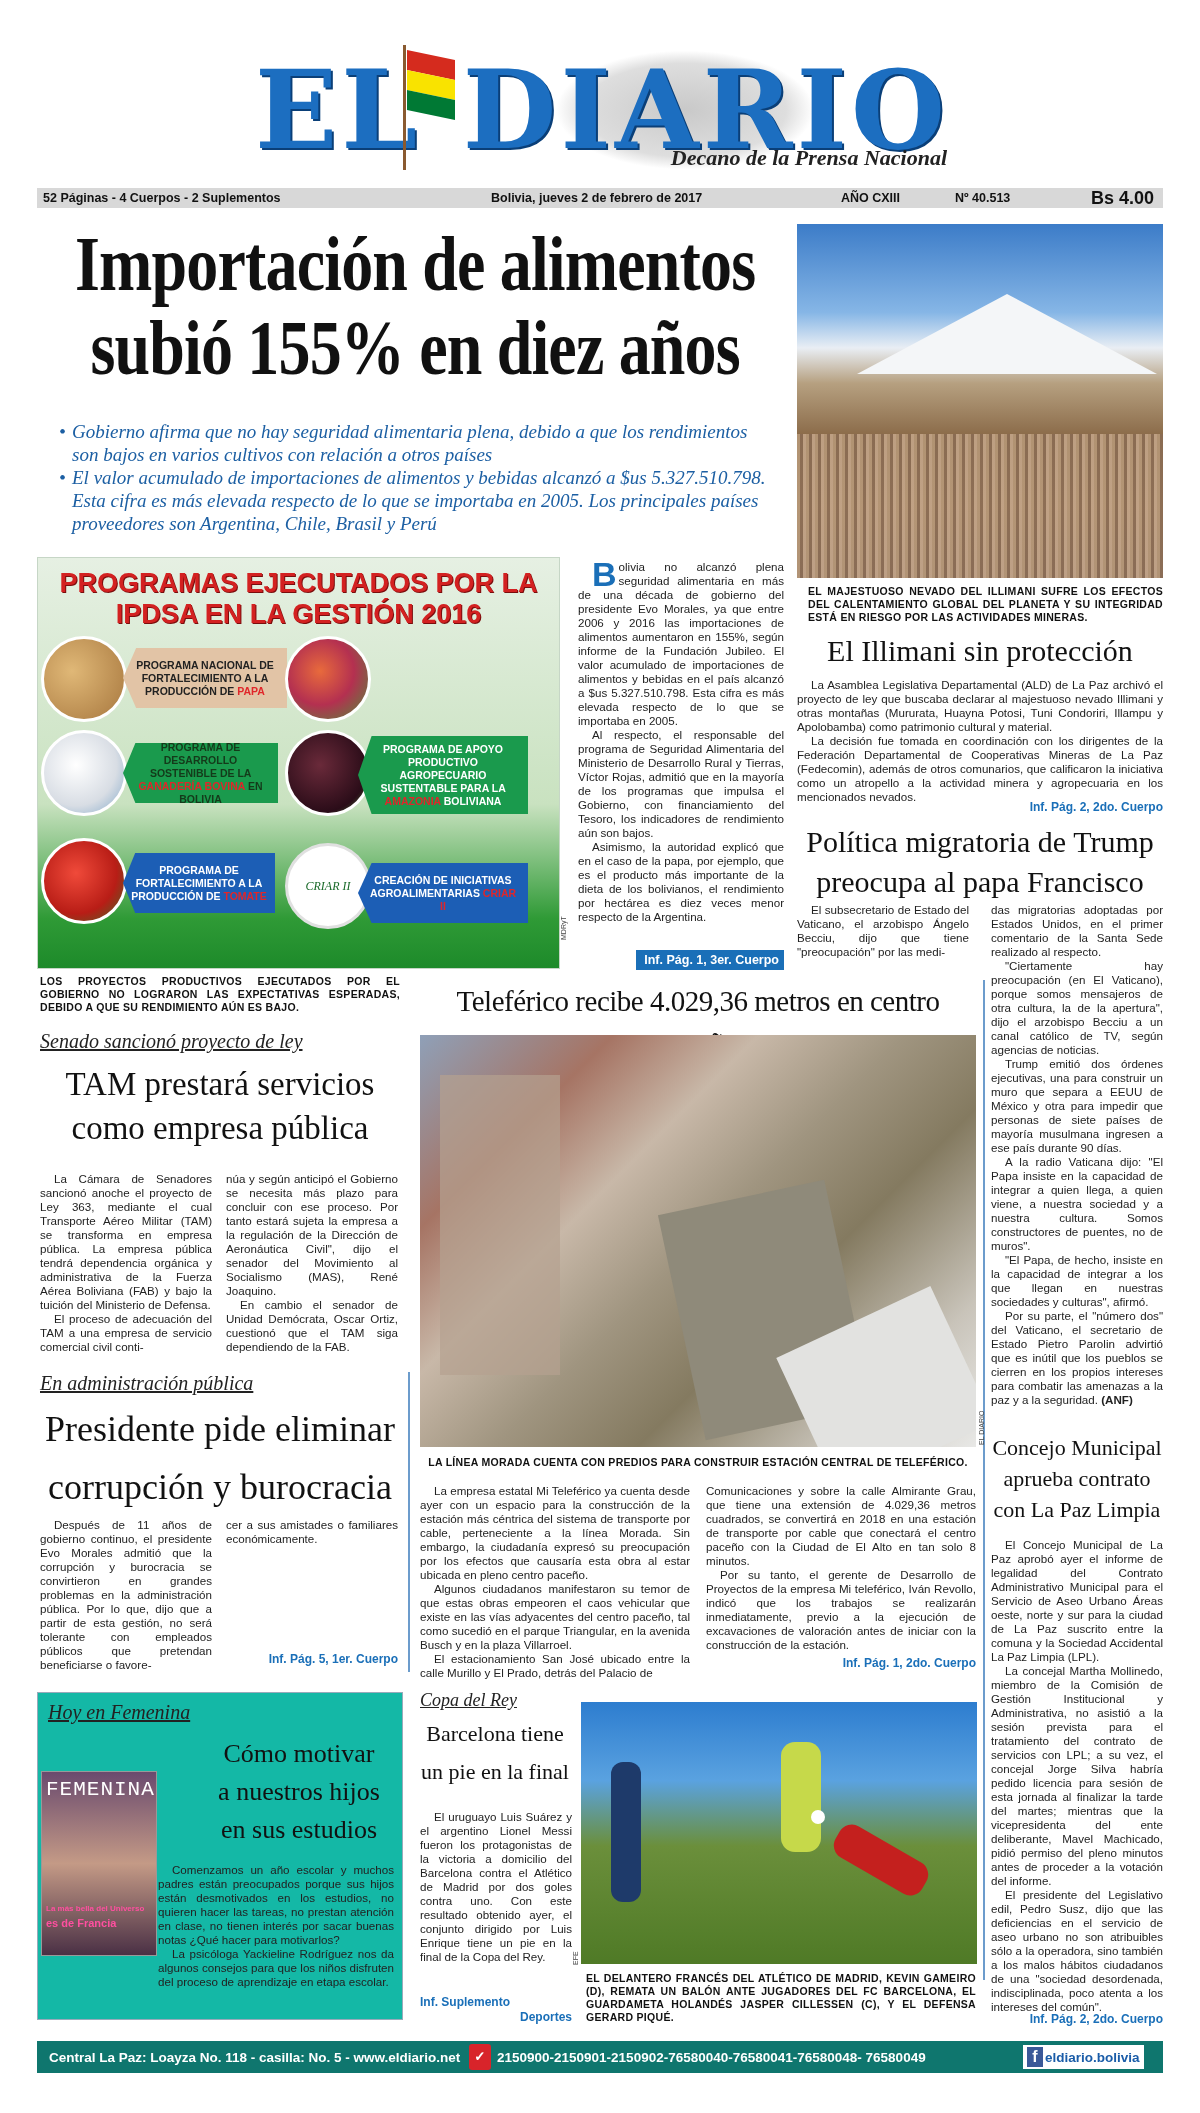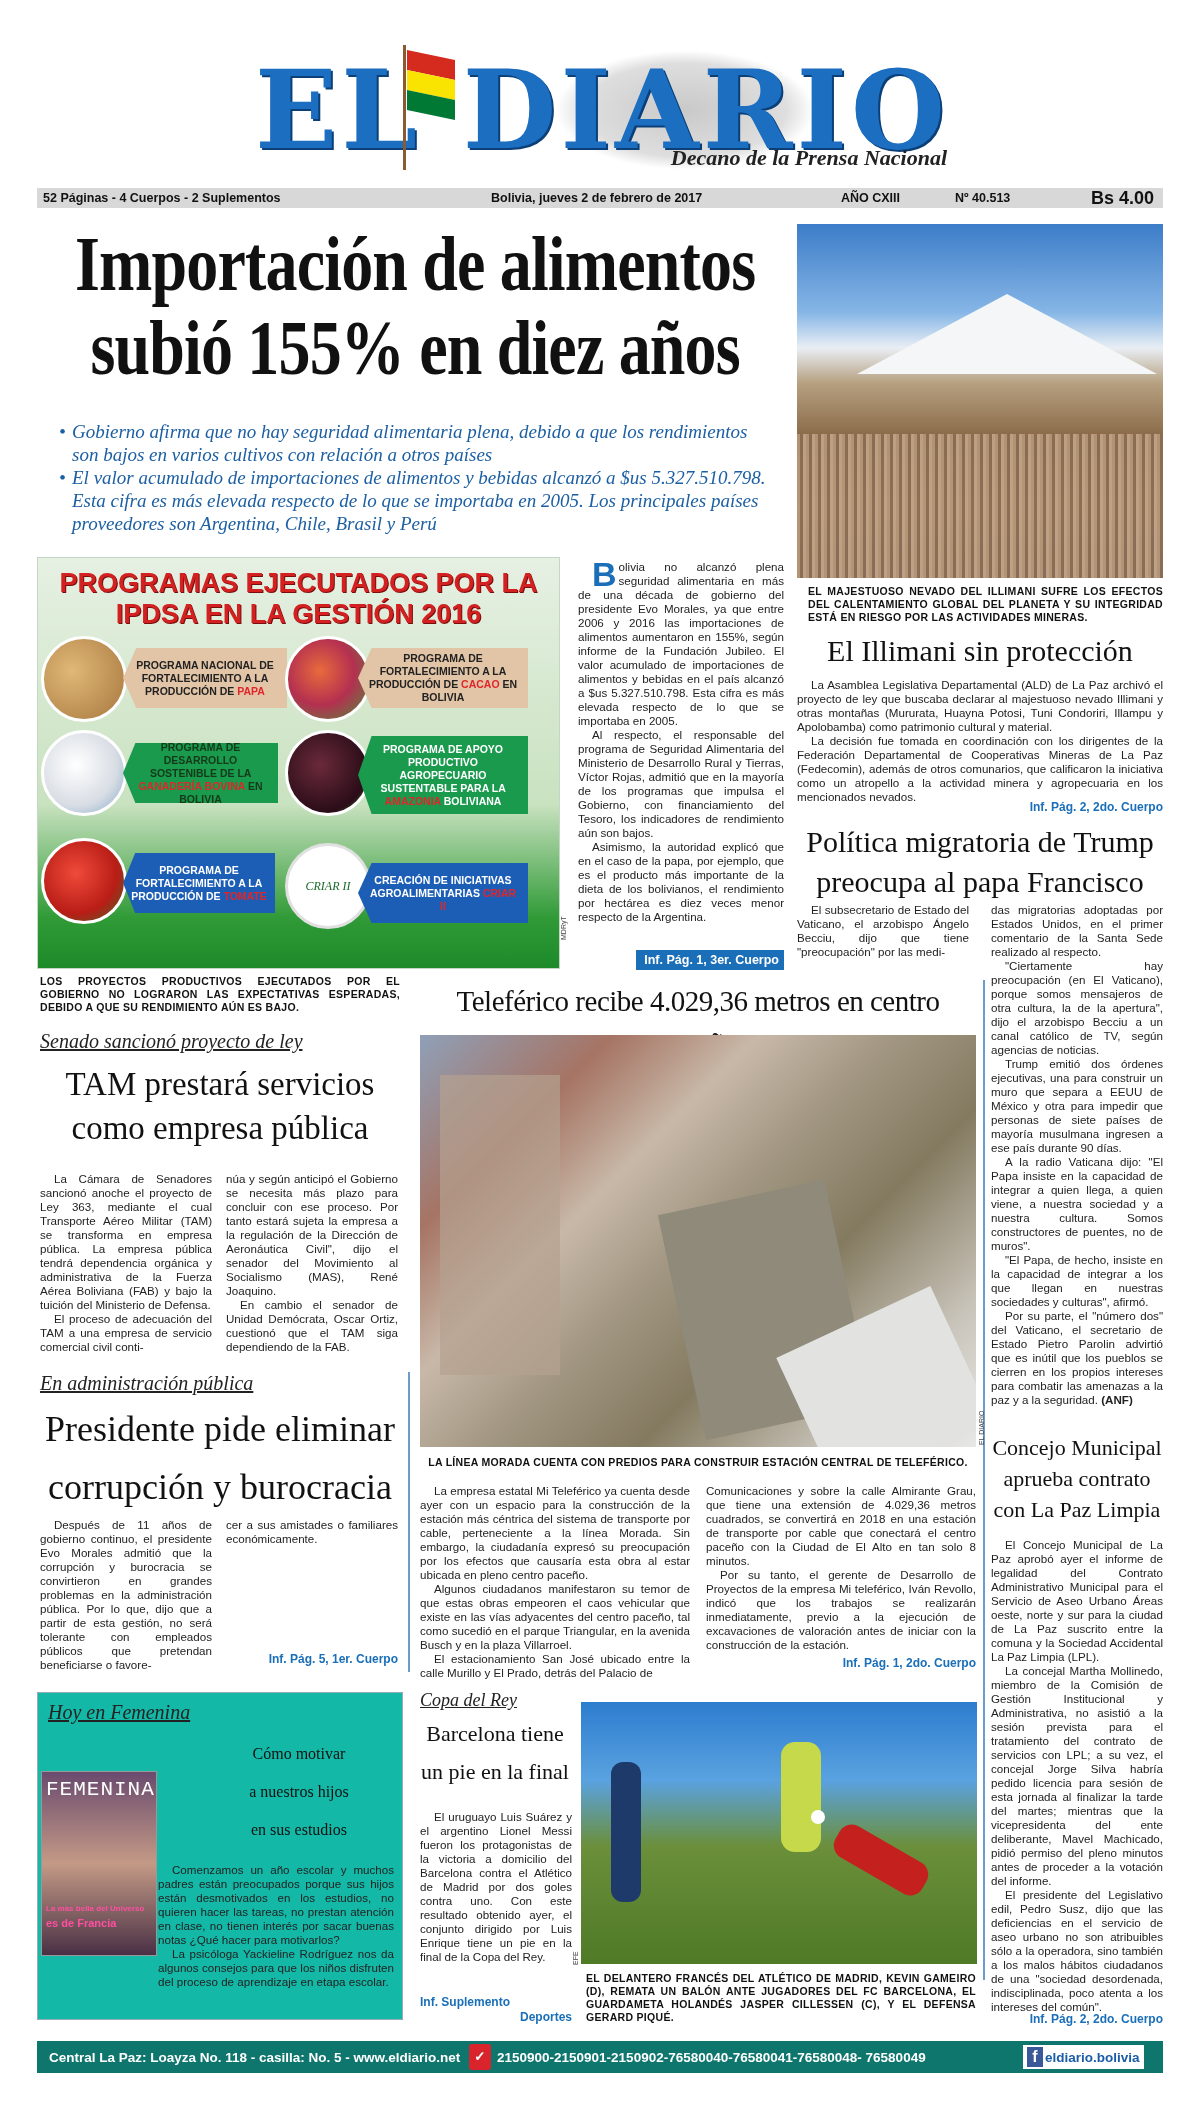--- a/index.html
+++ b/index.html
@@ -77,23 +77,20 @@
   <div class="abs info">
     <div class="info-title">
       <div>PROGRAMAS EJECUTADOS POR LA</div>
       <div>IPDSA EN LA GESTIÓN 2016</div>
     </div>
     <div class="circ" style="left:3px;top:78px;background:radial-gradient(circle at 35% 40%,#e0b877,#a7773e)"></div>
     <div class="prog tan" style="left:85px;top:90px;width:164px">
       <span><span>PROGRAMA NACIONAL DE FORTALECIMIENTO A LA PRODUCCIÓN DE</span> <span class="red">PAPA</span></span>
     </div>
     <div class="circ" style="left:247px;top:78px;background:radial-gradient(circle at 40% 40%,#e86a3c,#b43050 50%,#4f8e3a)"></div>
-    <div class="prog tan" style="left:320px;top:90px;width:170px">
-      <span><span>PROGRAMA DE FORTALECIMIENTO A LA PRODUCCIÓN DE</span> <span class="red">CACAO</span> <span>EN BOLIVIA</span></span>
-    </div>
     <div class="circ" style="left:3px;top:172px;background:radial-gradient(circle at 40% 40%,#fff,#d8dde4 60%,#7fa6c8)"></div>
     <div class="prog green" style="left:85px;top:185px;width:155px">
       <span><span>PROGRAMA DE DESARROLLO SOSTENIBLE DE LA</span> <span class="red">GANADERÍA BOVINA</span> <span>EN BOLIVIA</span></span>
     </div>
     <div class="circ" style="left:247px;top:172px;background:radial-gradient(circle at 40% 40%,#6a2a3a,#2a0c18 70%,#4c8a3a)"></div>
     <div class="prog green w" style="left:320px;top:178px;width:170px;height:78px">
       <span><span>PROGRAMA DE APOYO PRODUCTIVO AGROPECUARIO SUSTENTABLE PARA LA</span> <span class="red">AMAZONIA</span> <span>BOLIVIANA</span></span>
     </div>
     <div class="circ" style="left:3px;top:280px;background:radial-gradient(circle at 40% 40%,#f04a3a,#b81d16 60%,#3c6e28)"></div>
     <div class="prog blue" style="left:85px;top:295px;width:152px">
@@ -217,21 +214,21 @@
   <a class="abs ref" style="left:991px;top:2012px;width:172px">Inf. Pág. 2, 2do. Cuerpo</a>
 </section>
 
 <section class="abs" style="left:37px;top:1692px;width:366px;height:328px;background:#14b8a6;border:1px solid #9ab">
   <div class="kicker" style="position:absolute;left:10px;top:8px">Hoy en Femenina</div>
   <div class="femenina" style="position:absolute;left:3px;top:78px">
     <div style="position:absolute;left:4px;top:6px;font-family:Liberation Mono, monospace;font-size:21px;color:#fff;letter-spacing:1px">FEMENINA</div>
     <div style="position:absolute;left:4px;top:132px;font-size:8px;font-weight:bold;color:#ff4fa0">La más bella del Universo</div>
     <div style="position:absolute;left:4px;top:145px;font-size:11px;font-weight:bold;color:#ff4fa0">es de Francia</div>
   </div>
-  <h2 class="serif" style="position:absolute;left:166px;top:42px;width:190px;text-align:center;font-size:16px;font-weight:normal;line-height:38px">
+  <h2 class="serif" style="position:absolute;left:166px;top:42px;width:190px;text-align:center;font-size:26px;font-weight:normal;line-height:38px">
     <span style="display:block">Cómo motivar</span>
     <span style="display:block">a nuestros hijos</span>
     <span style="display:block">en sus estudios</span>
   </h2>
   <div class="body-text" style="position:absolute;left:120px;top:170px;width:236px">
     <p>Comenzamos un año escolar y muchos padres están preocupados porque sus hijos están desmotivados en los estudios, no quieren hacer las tareas, no prestan atención en clase, no tienen interés por sacar buenas notas ¿Qué hacer para motivarlos?</p>
     <p>La psicóloga Yackieline Rodríguez nos da algunos consejos para que los niños disfruten del proceso de aprendizaje en etapa escolar.</p>
   </div>
 </section>
 

